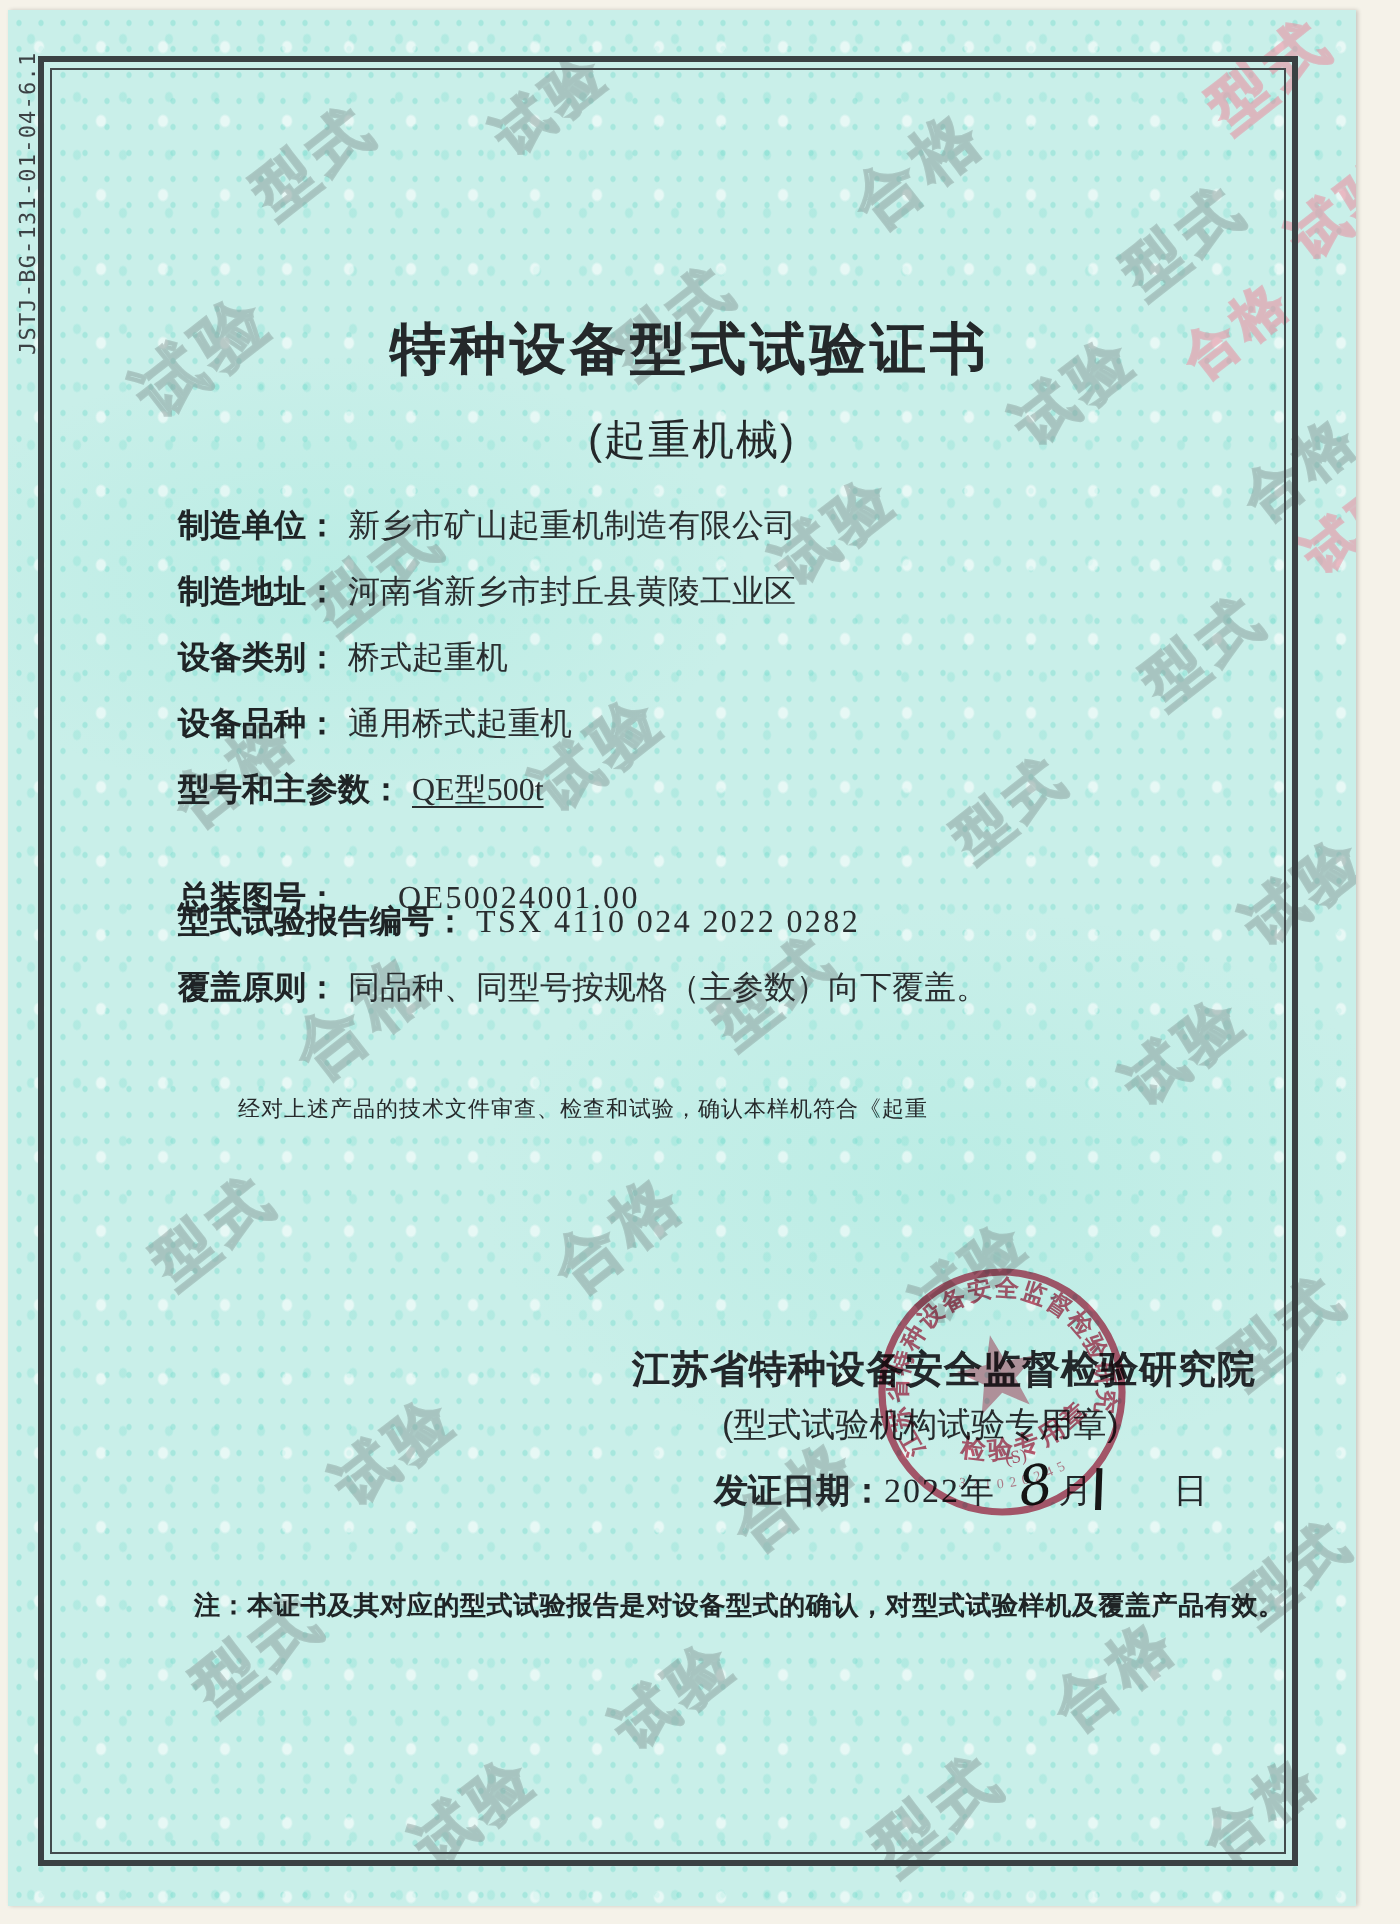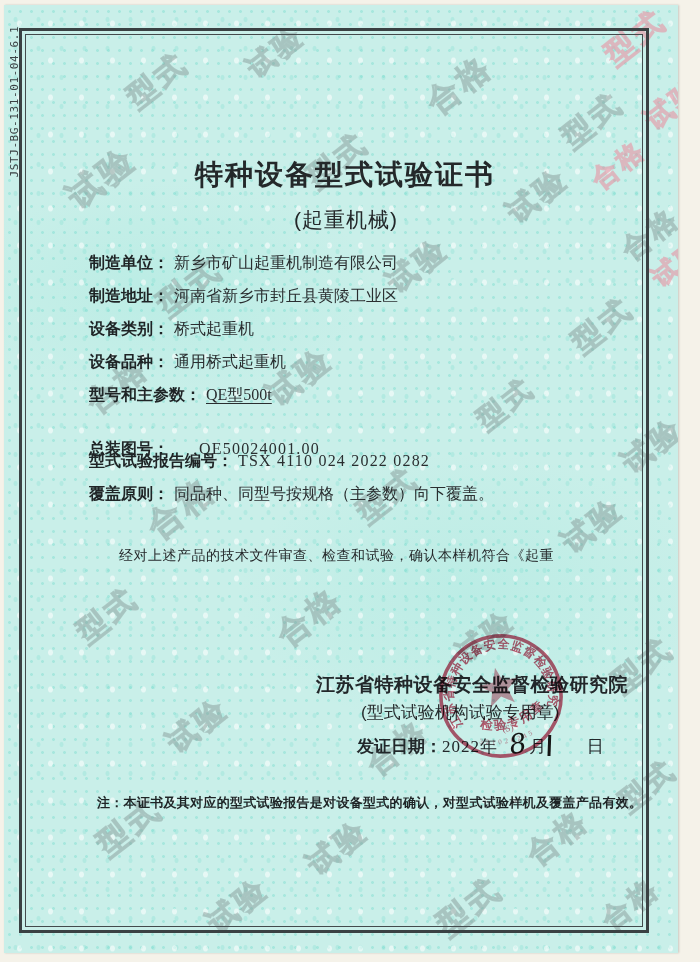--- a/index.html
+++ b/index.html
@@ -65,21 +65,21 @@
     left:15px;top:201px;width:630px;text-align:center;transform:translateX(12px);
     font-size:21px;font-weight:400;color:#24282a;letter-spacing:1px;
   }
   .row{left:85px;font-size:16px;color:#2a2e30;}
   .flabel{font-weight:bold;color:#1f2426;}
   .fvalue{font-family:"Liberation Serif","DejaVu Serif",serif;margin-left:5px;}
   .fvalue.underline{text-decoration:underline;text-underline-offset:3px;}
   .fvalue.gapbig{margin-left:30px;}
   .fvalue.mono-num{letter-spacing:1.2px;}
   .stmt{
-    left:85px;font-size:14px;color:#262a2c;
+    left:85px;font-size:11px;color:#262a2c;
     font-family:"Liberation Serif","DejaVu Serif",serif;letter-spacing:.5px;
   }
   .stmt.indent{padding-left:30px;}
   .issuer{left:312px;top:667px;font-size:19px;font-weight:bold;color:#22272a;letter-spacing:.5px;}
   .issuer-sub{left:357px;top:696px;font-size:17px;color:#272c2e;}
   .dateline{left:353px;top:724px;font-size:17px;color:#22272a;}
   .dateline .lab{font-weight:bold;}
   .dateline .year{font-family:"Liberation Serif","DejaVu Serif",serif;letter-spacing:1px;}
   .hand8{
     display:inline-block;font-family:"DejaVu Serif","Liberation Serif",serif;

